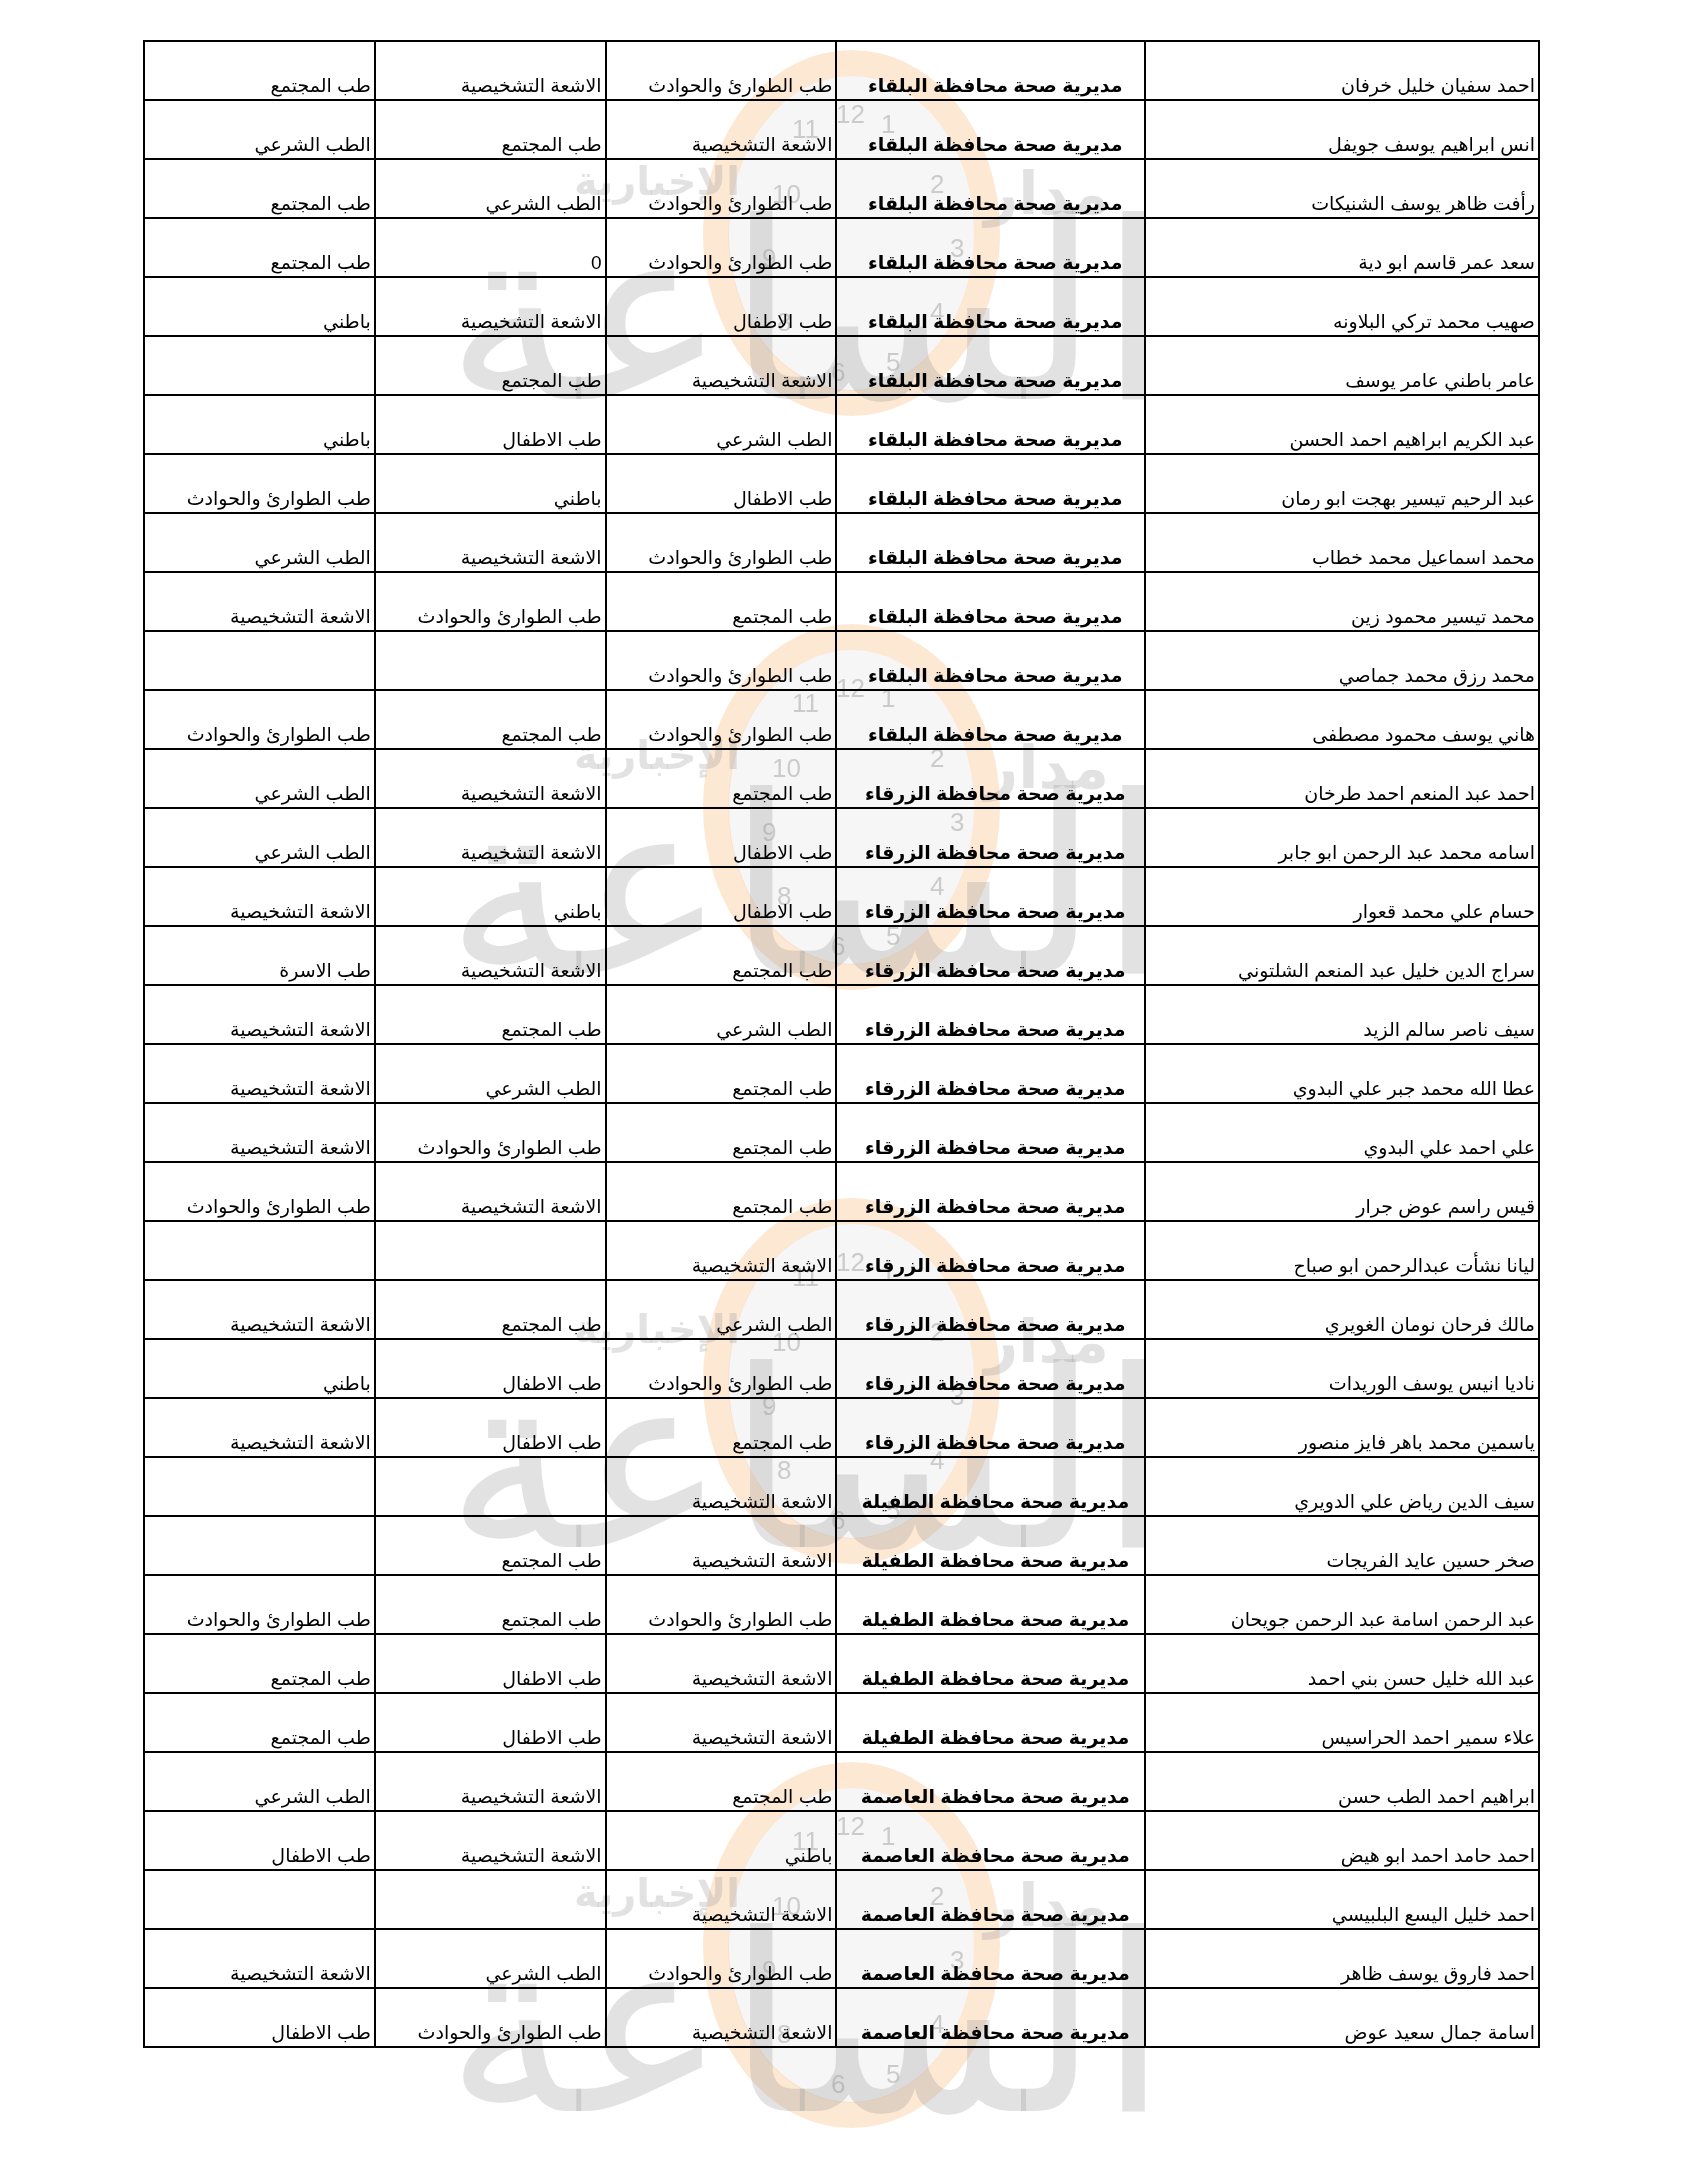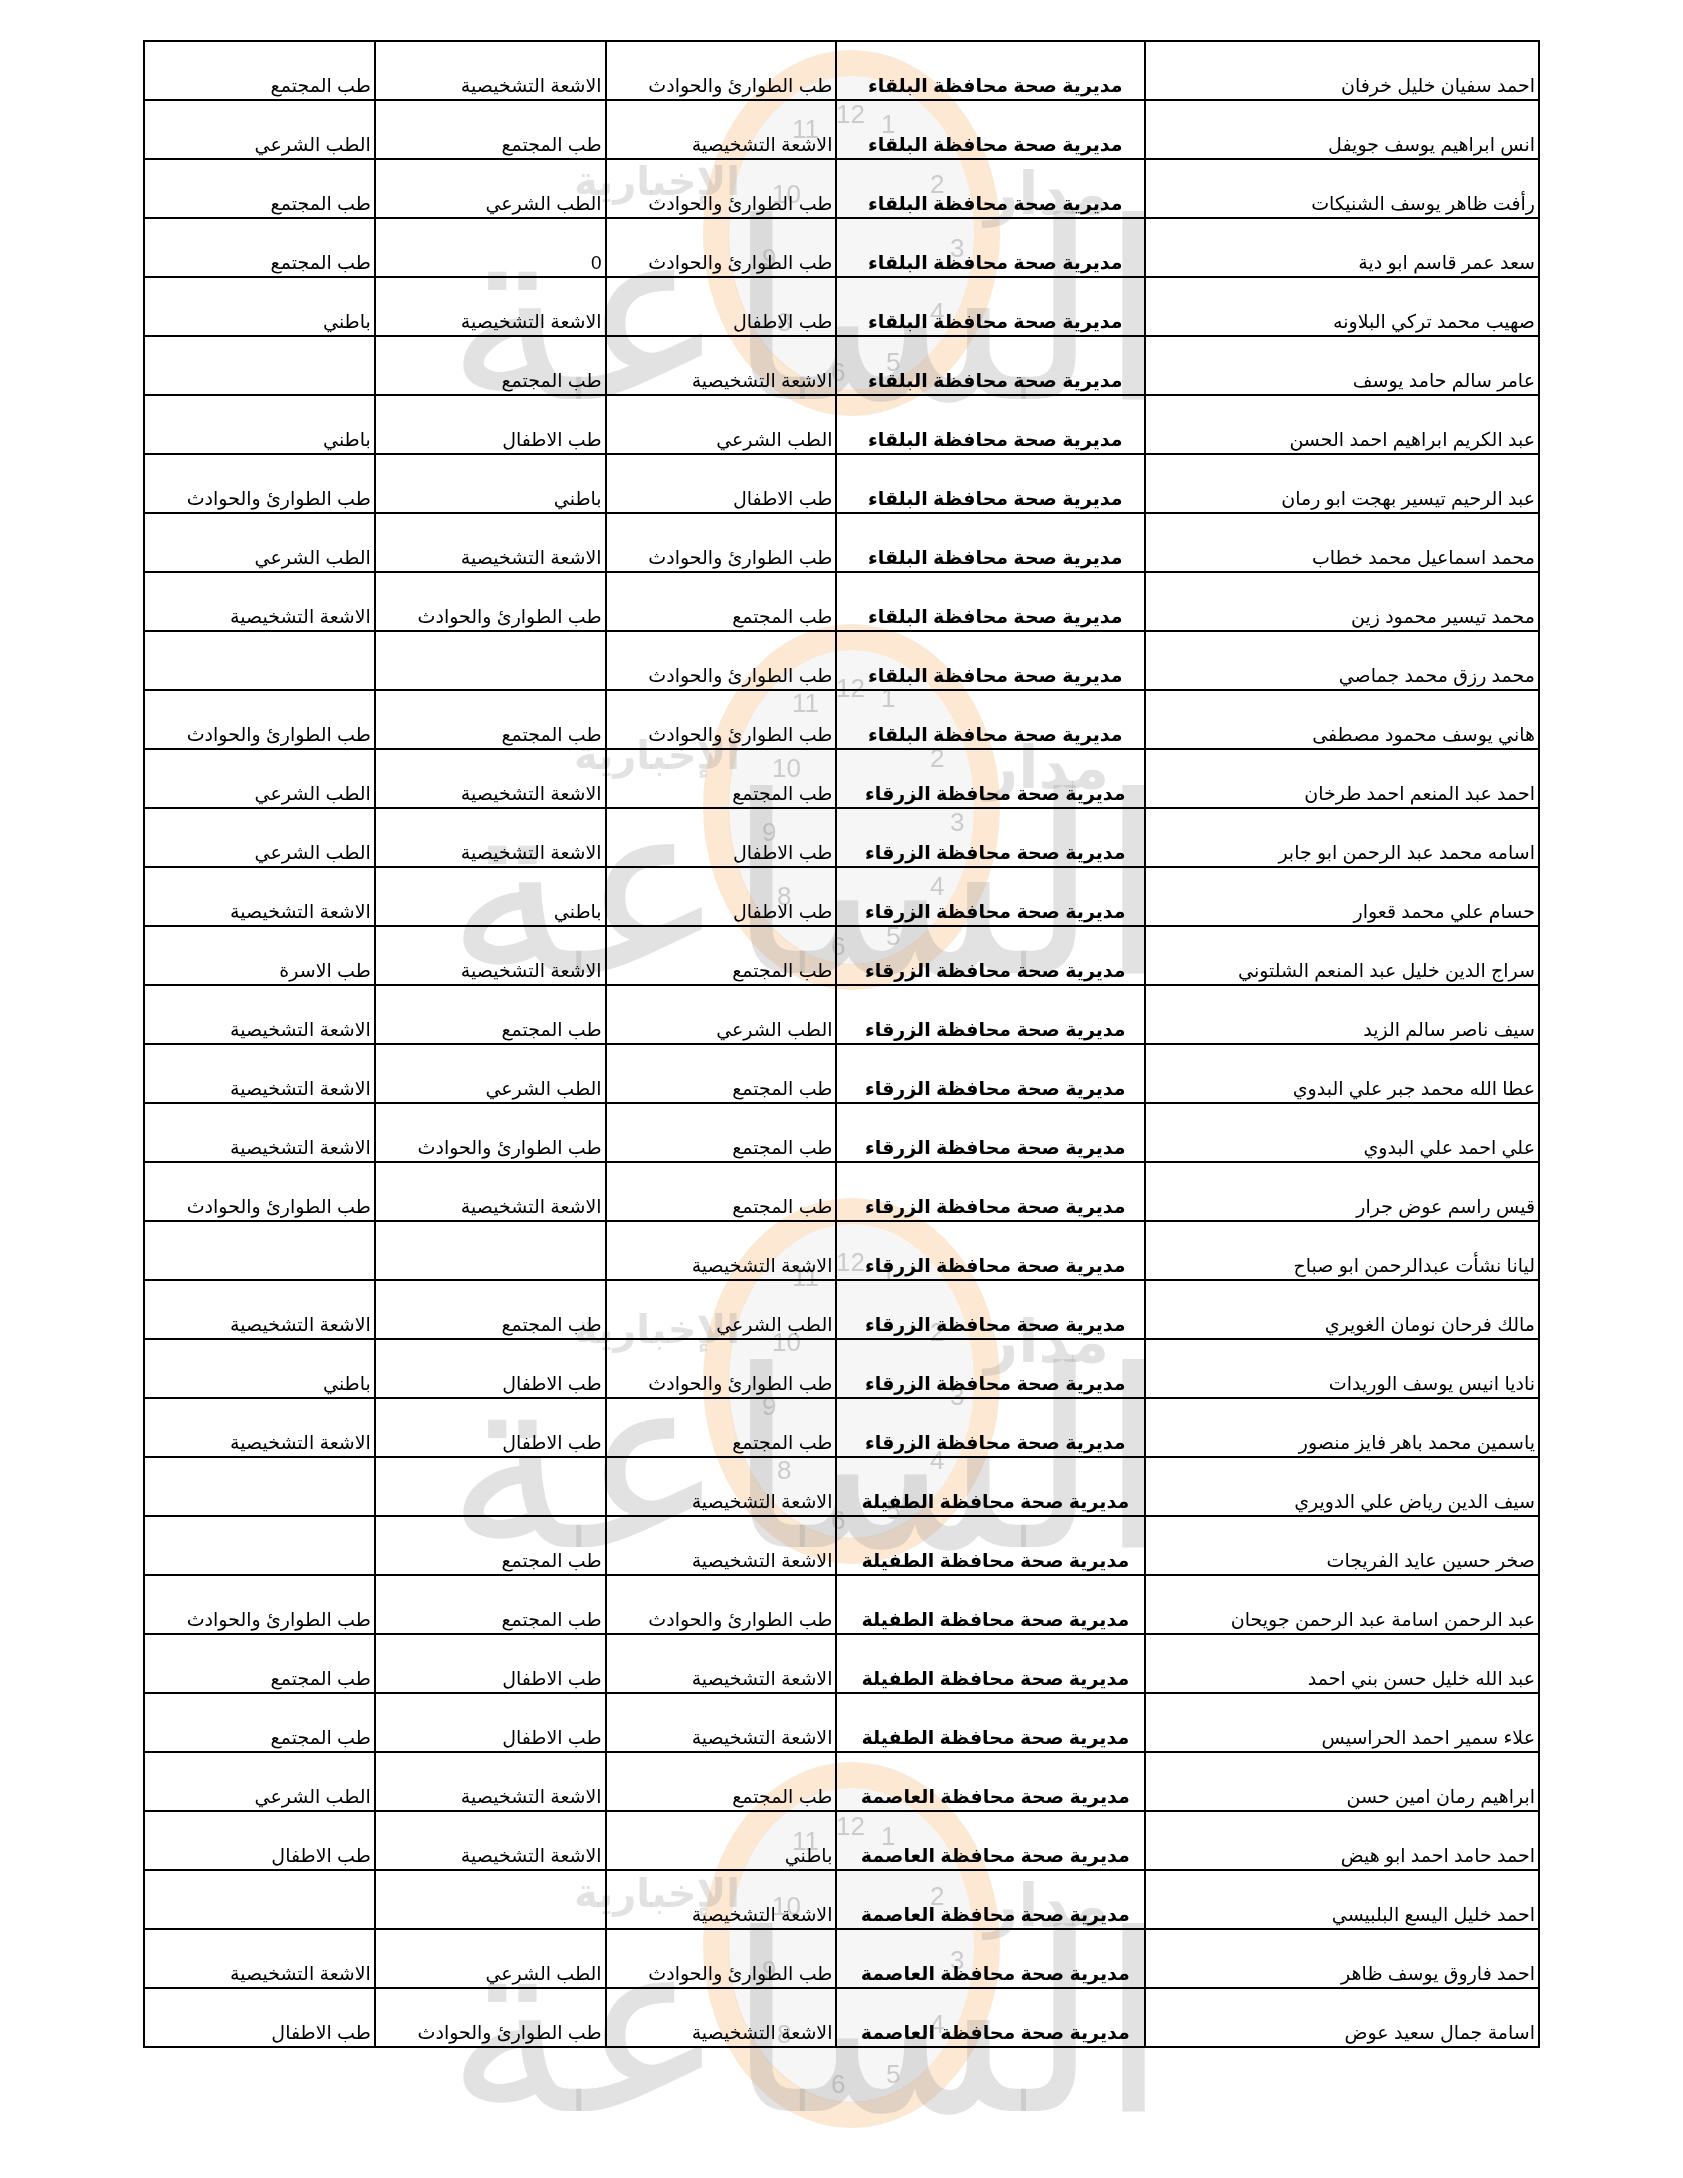--- a/index.html
+++ b/index.html
@@ -224,21 +224,21 @@
         <td class="col-c3">طب المجتمع</td>
       </tr>
       <tr>
         <td class="col-name">صهيب محمد تركي البلاونه</td>
         <td class="col-dir">مديرية صحة محافظة البلقاء</td>
         <td class="col-c1">طب الاطفال</td>
         <td class="col-c2">الاشعة التشخيصية</td>
         <td class="col-c3">باطني</td>
       </tr>
       <tr>
-        <td class="col-name">عامر سالم حامد يوسف</td>
+        <td class="col-name">عامر باطني عامر يوسف</td>
         <td class="col-dir">مديرية صحة محافظة البلقاء</td>
         <td class="col-c1">الاشعة التشخيصية</td>
         <td class="col-c2">طب المجتمع</td>
         <td class="col-c3"></td>
       </tr>
       <tr>
         <td class="col-name">عبد  الكريم ابراهيم احمد الحسن</td>
         <td class="col-dir">مديرية صحة محافظة البلقاء</td>
         <td class="col-c1">الطب الشرعي</td>
         <td class="col-c2">طب الاطفال</td>
@@ -392,21 +392,21 @@
         <td class="col-c3">طب المجتمع</td>
       </tr>
       <tr>
         <td class="col-name">علاء سمير احمد الحراسيس</td>
         <td class="col-dir">مديرية صحة محافظة الطفيلة</td>
         <td class="col-c1">الاشعة التشخيصية</td>
         <td class="col-c2">طب الاطفال</td>
         <td class="col-c3">طب المجتمع</td>
       </tr>
       <tr>
-        <td class="col-name">ابراهيم رمان امين حسن</td>
+        <td class="col-name">ابراهيم احمد الطب حسن</td>
         <td class="col-dir">مديرية صحة محافظة العاصمة</td>
         <td class="col-c1">طب المجتمع</td>
         <td class="col-c2">الاشعة التشخيصية</td>
         <td class="col-c3">الطب الشرعي</td>
       </tr>
       <tr>
         <td class="col-name">احمد حامد احمد ابو هيض</td>
         <td class="col-dir">مديرية صحة محافظة العاصمة</td>
         <td class="col-c1">باطني</td>
         <td class="col-c2">الاشعة التشخيصية</td>

